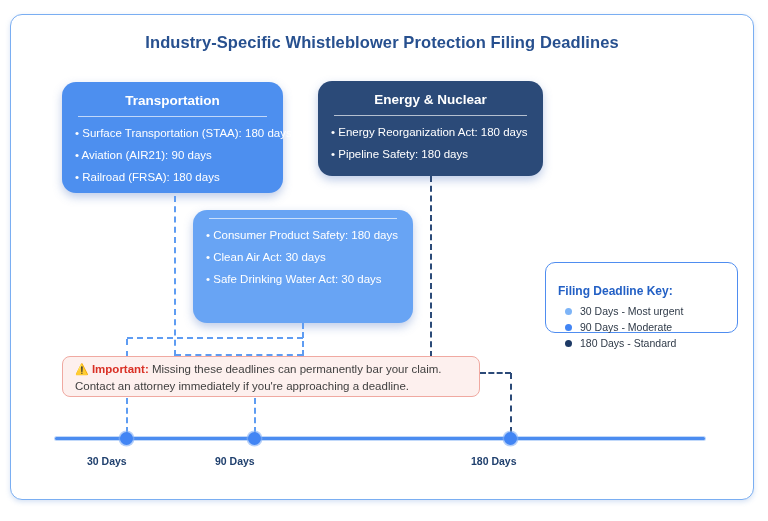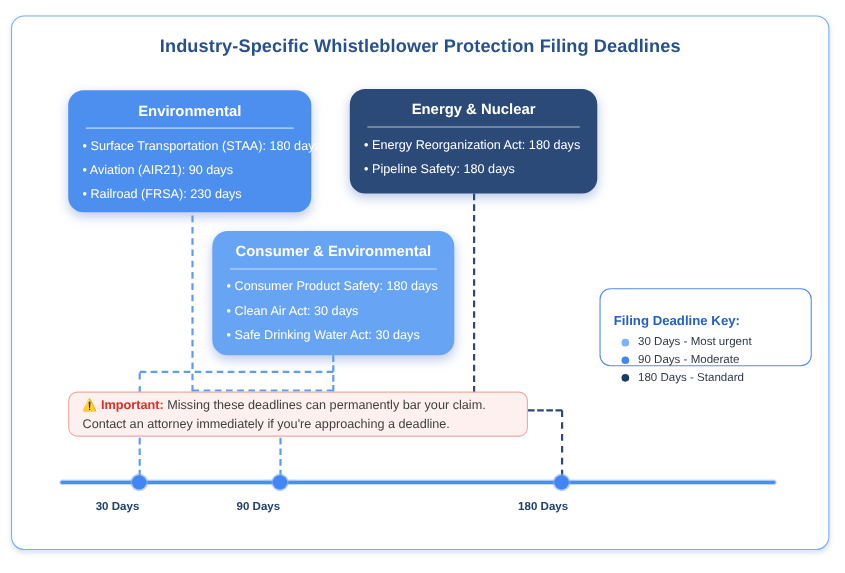--- a/index.html
+++ b/index.html
@@ -114,40 +114,39 @@
 </head>
 <body>
 
 <div id="stage">
 
   <div class="frame"></div>
 
   <div class="main-title">Industry-Specific Whistleblower Protection Filing Deadlines</div>
 
   <div class="cat-box" id="box-transportation" style="background: rgb(77, 143, 239);">
-    <div class="box-title">Environmental</div>
+    <div class="box-title">Transportation</div>
     <hr class="box-sep">
     <ul>
       <li>Surface Transportation (STAA): 180 days</li>
       <li>Aviation (AIR21): 90 days</li>
-      <li>Railroad (FRSA): 230 days</li>
+      <li>Railroad (FRSA): 180 days</li>
     </ul>
   </div>
 
   <div class="cat-box" id="box-energy" style="background: rgb(43, 74, 120);">
     <div class="box-title">Energy &amp; Nuclear</div>
     <hr class="box-sep">
     <ul>
       <li>Energy Reorganization Act: 180 days</li>
       <li>Pipeline Safety: 180 days</li>
     </ul>
   </div>
 
   <div class="cat-box" id="box-consumer" style="background: rgb(104, 164, 244);">
-    <div class="box-title">Consumer &amp; Environmental</div>
     <hr class="box-sep">
     <ul>
       <li>Consumer Product Safety: 180 days</li>
       <li>Clean Air Act: 30 days</li>
       <li>Safe Drinking Water Act: 30 days</li>
     </ul>
   </div>
 
   <div class="legend">
     <div class="legend-title">Filing Deadline Key:</div>

